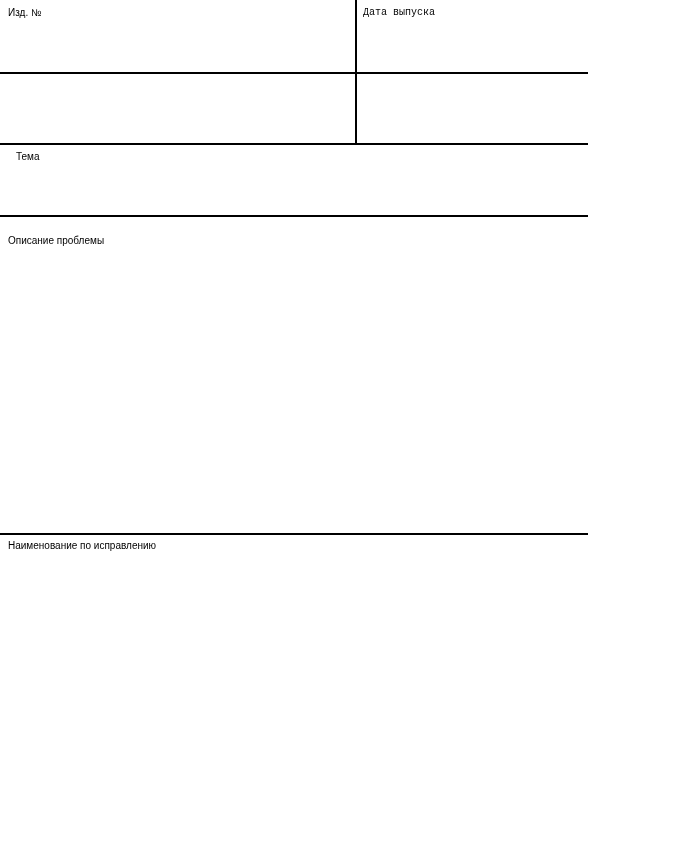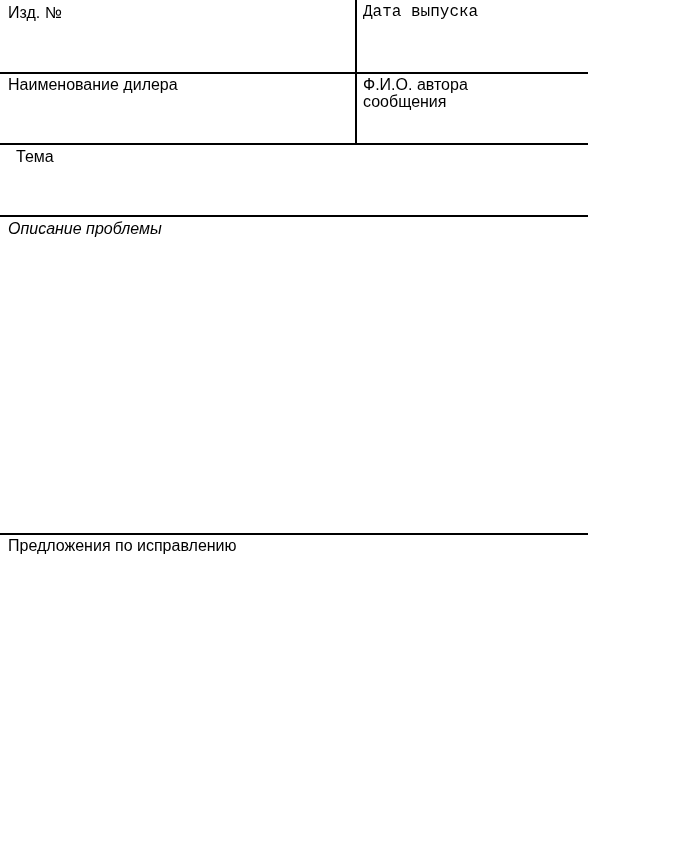--- a/index.html
+++ b/index.html
@@ -6,21 +6,21 @@
     margin: 0;
     padding: 0;
     background: #ffffff;
   }
   .form-page {
     position: relative;
     width: 588px;
     height: 854px;
     background: #ffffff;
     font-family: "Liberation Sans", sans-serif;
-    font-size: 16px;
+    font-size: 10px;
     color: #000000;
     overflow: hidden;
   }
   .label {
     position: absolute;
     line-height: 17px;
     white-space: pre-line;
   }
   .hline {
     position: absolute;
@@ -52,29 +52,26 @@
   <div class="hline" style="top:143px"></div>
   <div class="hline" style="top:215px"></div>
   <div class="hline" style="top:533px"></div>
 
   <div class="label" style="left:8px; top:4px;">Изд. №</div>
   <div class="field" style="left:62px; top:0; width:293px; height:70px;"></div>
 
   <div class="label" style="left:363px; top:4px;font-family:Liberation Mono, monospace;">Дата выпуска</div>
   <div class="field" style="left:357px; top:24px; width:333px; height:46px;"></div>
 
-  <div class="label" style="left:8px; top:76px;">Наименование дилера</div>
   <div class="field" style="left:0; top:96px; width:355px; height:45px;"></div>
 
-  <div class="label" style="left:363px; top:76px; width:150px;">Ф.И.О. автора
-сообщения</div>
   <div class="field" style="left:357px; top:115px; width:333px; height:26px;"></div>
 
   <div class="label" style="left:8px; top:148px;margin-left:8px;">Тема</div>
   <div class="field" style="left:0; top:168px; width:690px; height:45px;"></div>
 
-  <div class="label" style="left:8px; top:220px;font-style:italic;">Описание проблемы</div>
+  <div class="label" style="left:8px; top:232px;">Описание проблемы</div>
   <div class="field" style="left:0; top:242px; width:690px; height:289px;"></div>
 
-  <div class="label" style="left:8px; top:537px;">Предложения по исправлению</div>
+  <div class="label" style="left:8px; top:537px;">Наименование по исправлению</div>
   <div class="field" style="left:0; top:558px; width:690px; height:296px;"></div>
 
 </div>
 
 </body></html>

